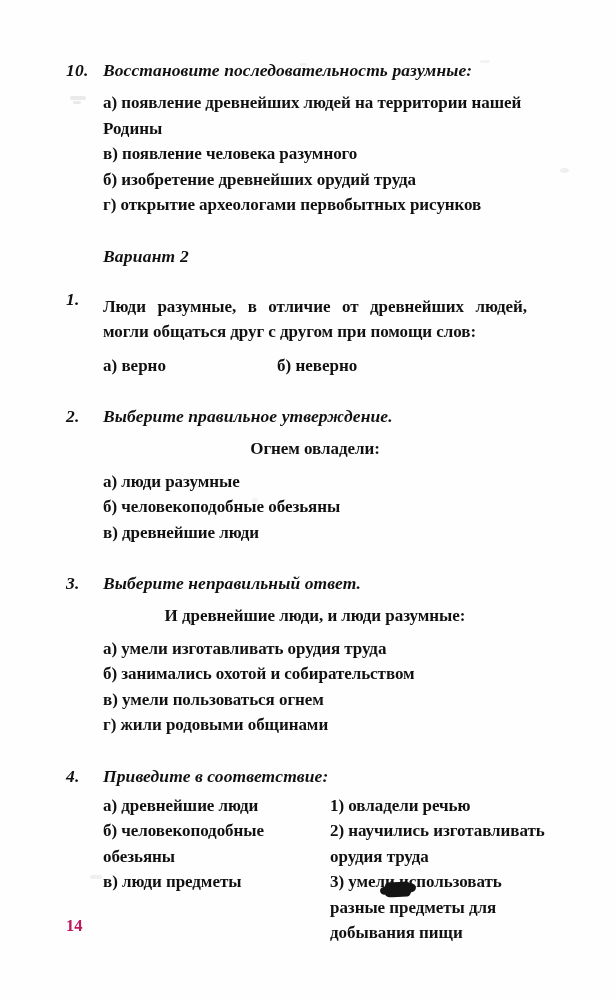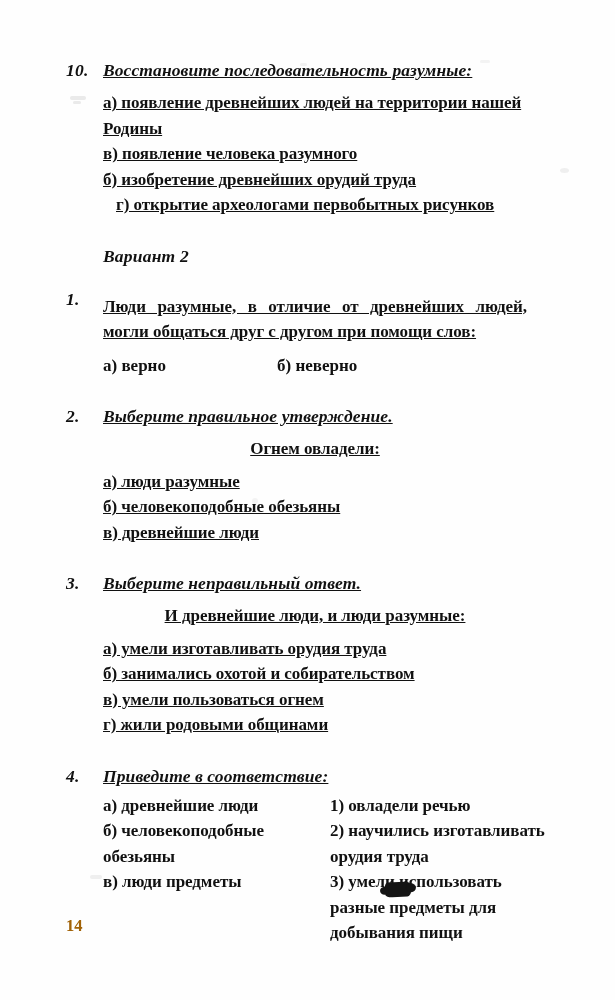--- a/index.html
+++ b/index.html
@@ -46,21 +46,20 @@
     left: 0;
     top: 0;
     width: 615px;
   }
 
   
   .qblock {
     position: relative;
     padding-left: 103px;
     padding-right: 88px;
-    text-decoration: underline;
   }
   .qnum {
     position: absolute;
     left: 66px;
     top: 0;
     width: 34px;
     font-weight: bold;
     font-style: italic;
     font-size: 17.5px;
     line-height: 25px;
@@ -93,21 +92,20 @@
     font-weight: bold;
     font-size: 17px;
     line-height: 25.5px;
     letter-spacing: -.05px;
     margin: 0;
     text-align: left;
   }
   .opt.justified {
     text-align: justify;
     text-justify: inter-word;
-    margin-left: 13px;
   }
 
   
   .inline-row {
     position: relative;
     font-weight: bold;
     font-size: 17px;
     line-height: 25.5px;
     height: 25.5px;
     padding-top: 8px;
@@ -172,21 +170,21 @@
     border-radius: 50%;
   }
 
   .pagenum {
     position: absolute;
     left: 66px;
     top: 916px;
     font-weight: bold;
     font-size: 16.5px;
     line-height: 20px;
-    color: #a16207;
+    color: #be185d;
   }
   .gap-md { height: 18px; }
   .gap-lg { height: 26px; }
 </style>
 </head>
 <body>
 
 <div class="page">
 
   <div class="speck s1"></div>

